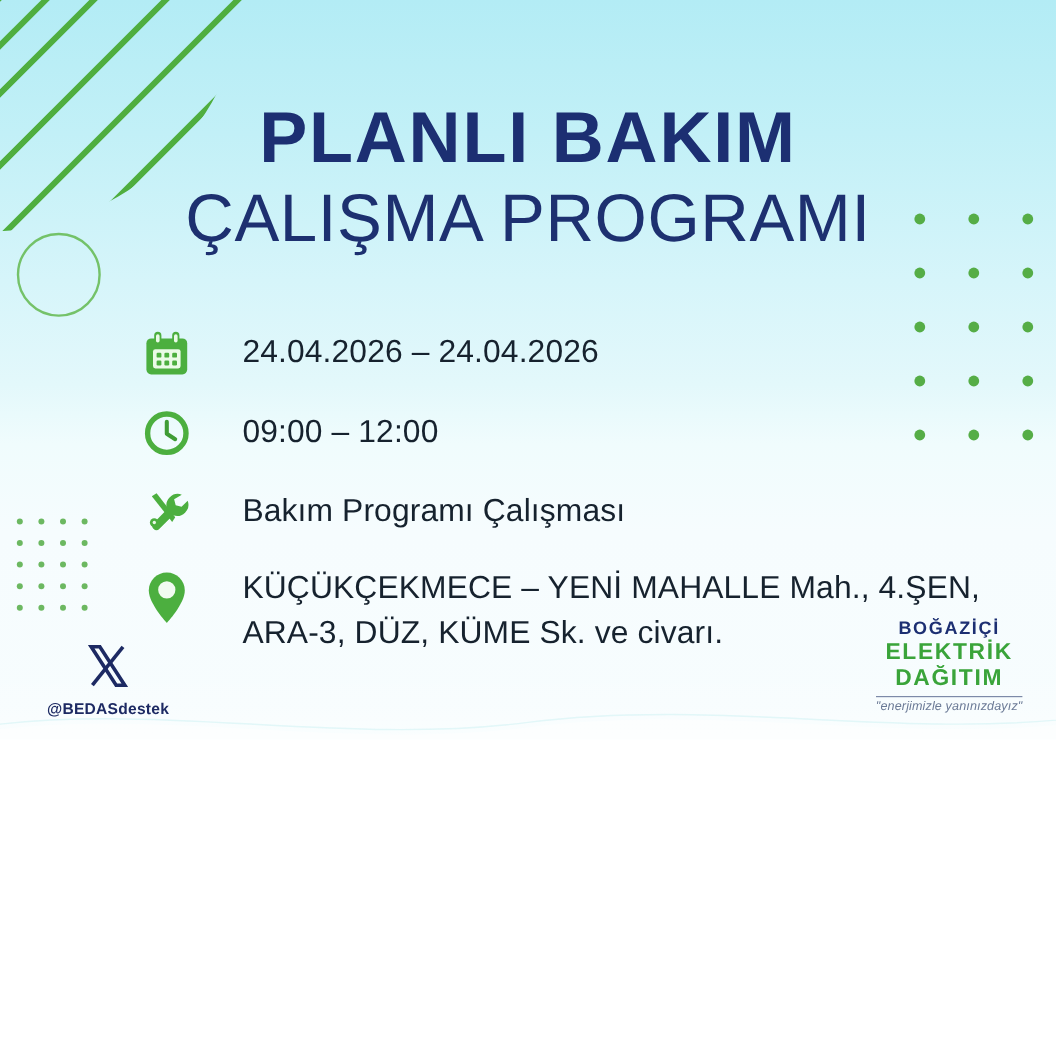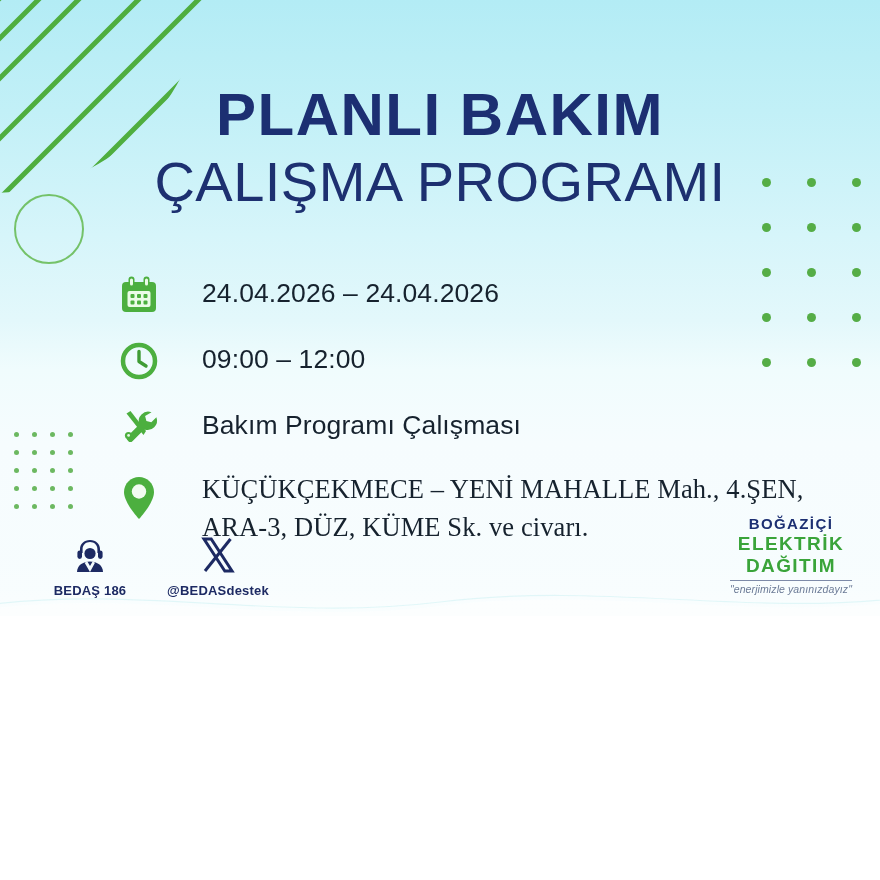--- a/index.html
+++ b/index.html
@@ -75,21 +75,21 @@
     font-weight:normal;letter-spacing:.5px;
     color:#1d3070;
     margin:6px 0 0 0;
   }
 
   
   .info{
     position:absolute;left:118px;top:272px;right:60px;
   }
   .row{display:flex;align-items:flex-start;margin-bottom:22px;gap:16px;}
-  .row:last-child{margin-bottom:0;font-family:Liberation Serif, serif;}
+  .row:last-child{margin-bottom:0;}
   .icon-cell{
     width:68px;min-width:68px;
     display:flex;justify-content:flex-start;align-items:flex-start;
     padding-top:2px;
   }
   .row-text{
     font-size:26.5px;line-height:1.45;
     color:#16222e;letter-spacing:.1px;
     padding-top:2px;
   }
@@ -264,33 +264,20 @@
   <div class="lower-wash"></div>
   <svg class="wave" viewBox="0 0 920 60" preserveAspectRatio="none">
     <path d="M0 34 C 150 12, 300 50, 460 30 C 620 10, 770 44, 920 26 L920 60 L0 60 Z" fill="#ffffff" opacity="0.9"></path>
     <path d="M0 30 C 150 8, 300 46, 460 26 C 620 6, 770 40, 920 22" fill="none" stroke="#bfeef0" stroke-width="1.2" opacity="0.8"></path>
   </svg>
 
   <div class="footer">
 
     <div class="contacts">
 
-      <div class="contact">
-        <span class="glyph">
-          <svg width="42" height="42" viewBox="0 0 42 42" aria-hidden="true">
-            <path d="M21 6 c-6 0-10 4-10 9 v4 h2.6 v-4 c0-4.2 3.3-7 7.4-7 s7.4 2.8 7.4 7 v4 H31 v-4 c0-5-4-9-10-9z" fill="#1d2a63"></path>
-            <rect x="8.4" y="16.5" width="4.6" height="8.4" rx="2.3" fill="#1d2a63"></rect>
-            <rect x="29" y="16.5" width="4.6" height="8.4" rx="2.3" fill="#1d2a63"></rect>
-            <circle cx="21" cy="19.5" r="5.6" fill="#1d2a63"></circle>
-            <path d="M8 38 c0-6.4 5.8-10.5 13-10.5 S34 31.6 34 38 Z" fill="#1d2a63"></path>
-            <path d="M18.4 27.6 L21 32 l2.6-4.4 2.4 1.2 L21 38 l-5.4-9.2 Z" fill="#f4fbfd"></path>
-          </svg>
-        </span>
-        <span class="clabel">BEDAŞ 186</span>
-      </div>
 
 
       <div class="contact">
         <span class="glyph">
           <svg width="40" height="42" viewBox="0 0 40 42" aria-hidden="true">
             <path d="M6 5 H13.2 L34 37 H26.8 Z" fill="none" stroke="#1d2a63" stroke-width="3"></path>
             <path d="M7 37 L32.5 5" fill="none" stroke="#1d2a63" stroke-width="3"></path>
           </svg>
         </span>
         <span class="clabel">@BEDASdestek</span>

